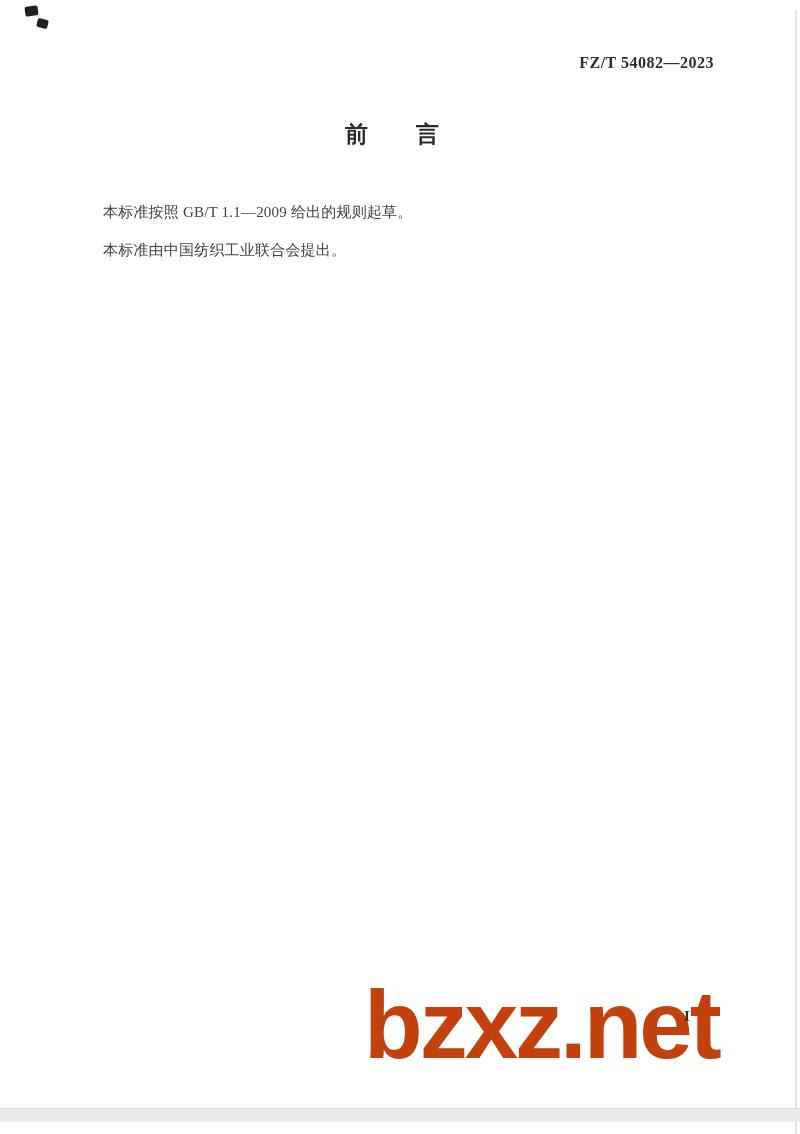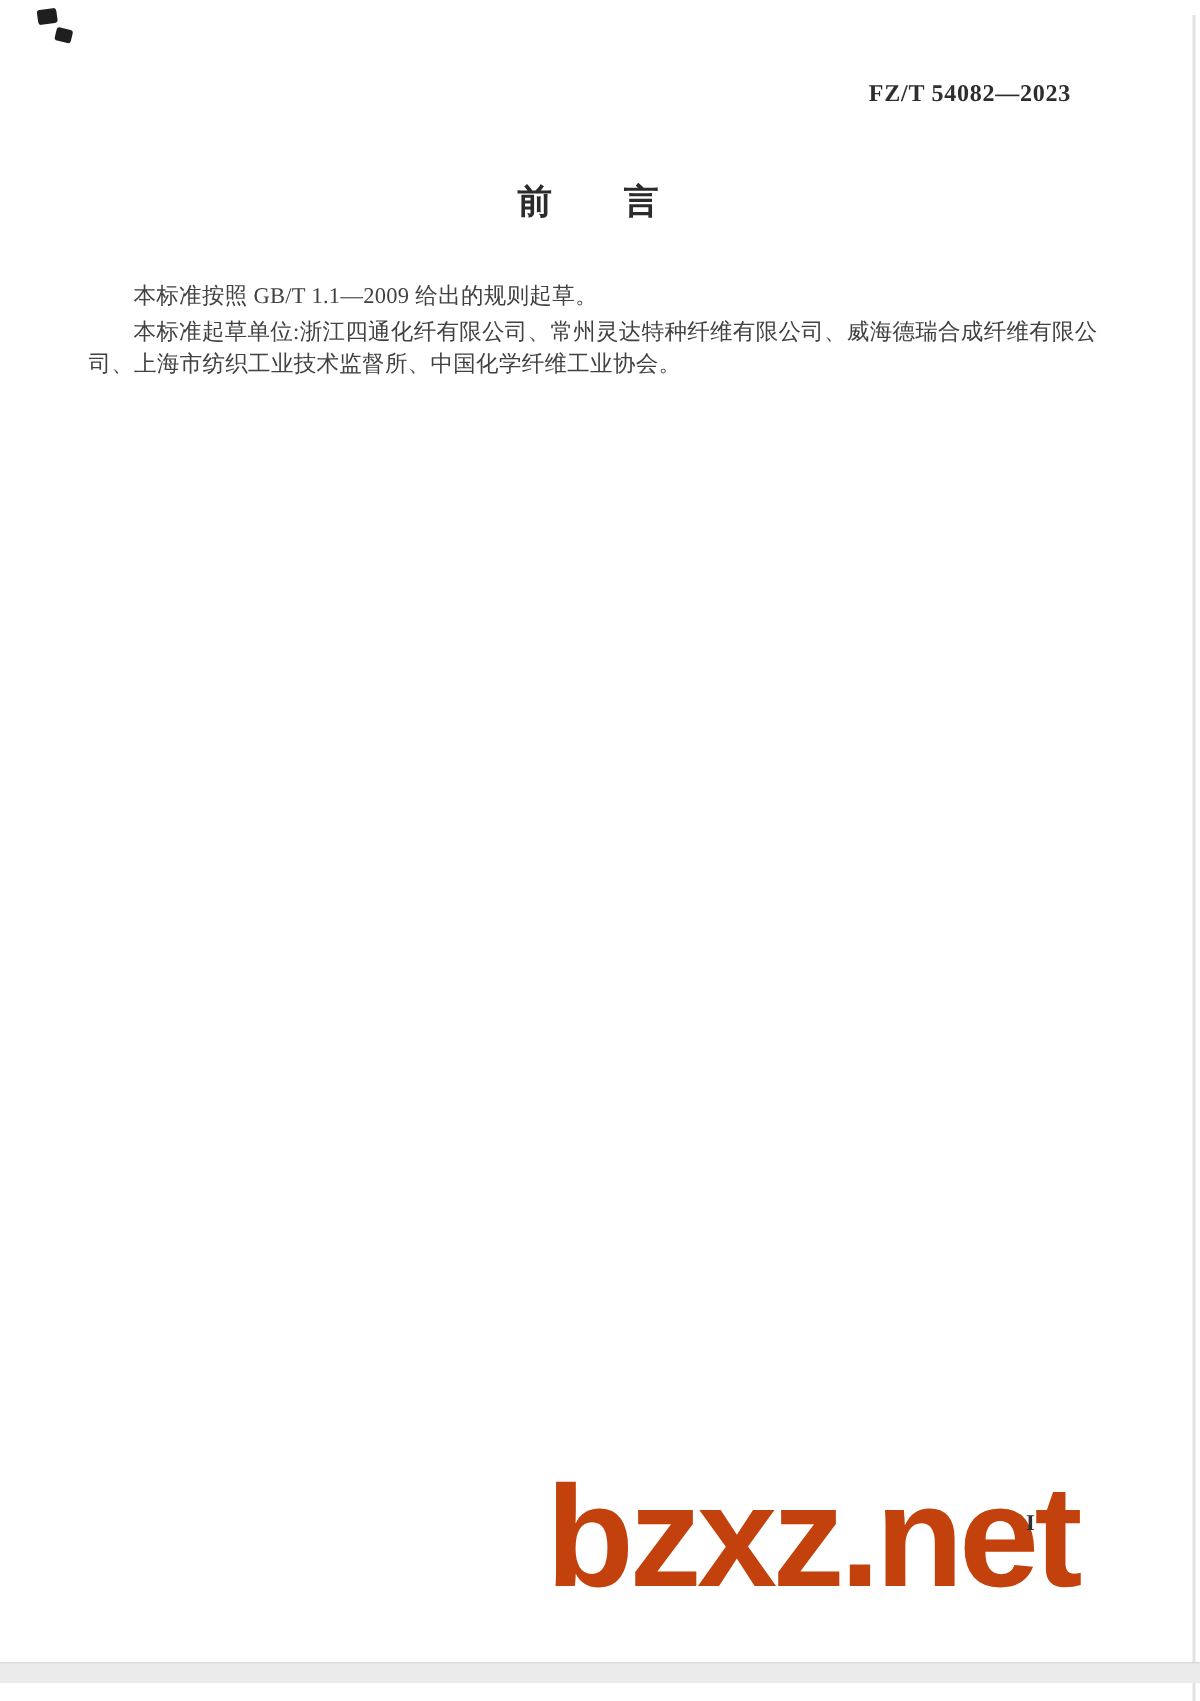--- a/index.html
+++ b/index.html
@@ -38,21 +38,21 @@
     font-weight:bold; font-size:23px; color:#2b2b2b;
   }
   .doc-title .gap { display:inline-block; width:48px; }
 
   
   .body-text {
     position:absolute; top:186px; left:57px; width:690px;
     font-size:15px; line-height:21.6px; letter-spacing:0.2px;
     color:#414141;
   }
-  .body-text p { margin:2px; text-indent:2em; }
+  .body-text p { margin:16px; text-indent:2em; }
 
   
   .watermark {
     position:absolute; left:364px; top:970px;
     font-family:"Liberation Sans","DejaVu Sans",sans-serif;
     font-weight:bold; font-size:96px; letter-spacing:-3px;
     color:#c2410c; z-index:1; white-space:nowrap;
     user-select:none;
   }
 
@@ -69,18 +69,18 @@
 <div class="corner-mark m2"></div>
 <div class="scan-edge-right"></div>
 <div class="scan-band-bottom"></div>
 
 <div class="header-code">FZ/T 54082—2023</div>
 
 <div class="doc-title"><span>前</span><span class="gap"></span><span>言</span></div>
 
 <div class="body-text">
   <p>本标准按照 GB/T 1.1—2009 给出的规则起草。</p>
-  <p>本标准起草单位:浙江四通化纤有限公司、常州灵达特种纤维有限公司、威海德瑞合成纤维有限公司、上海市纺织工业技术监督所、中国化学纤维工业协会。</p>
+  <p>本标准由中国纺织工业联合会提出。</p>
 </div>
 
 <div class="watermark">bzxz.net</div>
 
 <div class="page-number">I</div>
 
 </body></html>

